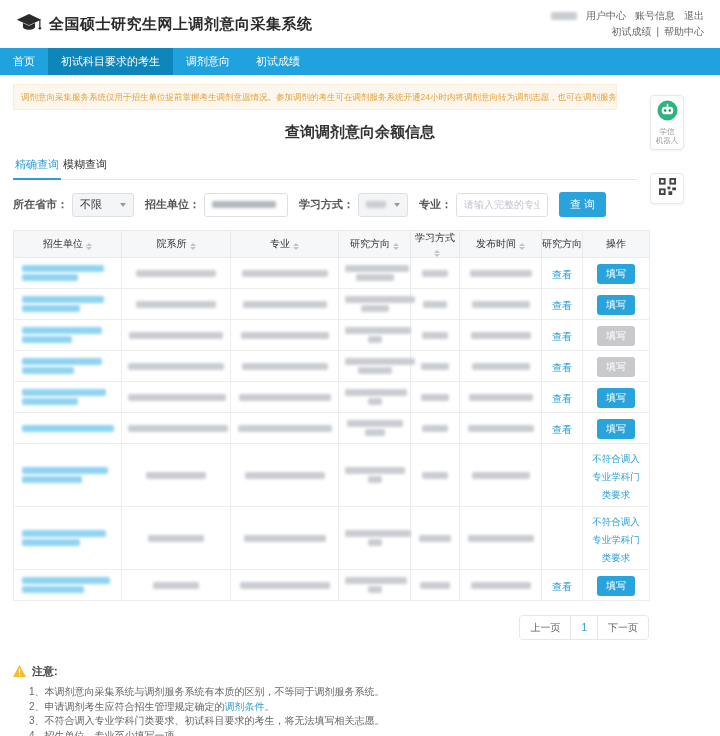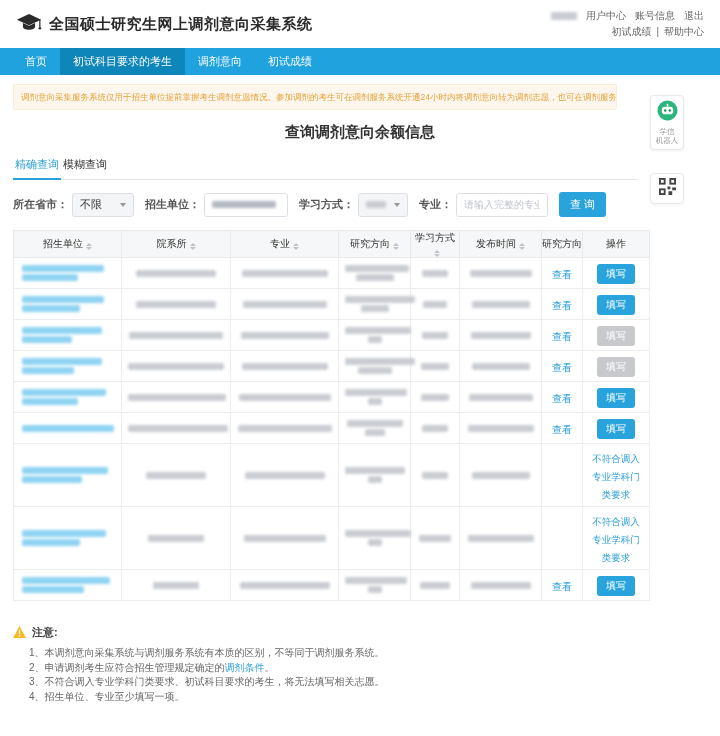--- a/index.html
+++ b/index.html
@@ -12,21 +12,21 @@
   .logo h1{font-size:15px;font-weight:bold;color:#2b2b2b;letter-spacing:.5px;}
   .user-area{font-size:10px;color:#666;text-align:right;line-height:16px;}
   .user-area .row1{display:flex;align-items:center;gap:9px;justify-content:flex-end;}
   .user-area .row2{display:flex;align-items:center;gap:5px;justify-content:flex-end;}
   .user-area a{color:#666;text-decoration:none;cursor:pointer;}
   .redact{display:inline-block;height:8px;border-radius:2px;background:#c9ccd1;filter:blur(1.6px);}
   .redact.blue{background:#8ed3f2;}
   .redact.dark{background:#b4b8bf;}
 
   
-  .navbar{height:27px;background:#1fa2dd;display:flex;align-items:flex-end;padding-left:12px;}
+  .navbar{height:27px;background:#1fa2dd;display:flex;align-items:flex-end;}
   .nav-item{padding:0 13px;line-height:27px;font-size:11px;color:#fff;cursor:pointer;white-space:nowrap;}
   .nav-item.active{background:#0e86ba;}
 
   
   .content{position:relative;padding:0 13px;}
   .notice{margin-top:9px;width:604px;background:#fdf6ec;border:1px solid #faecd8;border-radius:2px;
     color:#e6a23c;font-size:8.5px;line-height:12px;padding:6px 7px;white-space:nowrap;overflow:hidden;}
 
   .float-widget{position:absolute;top:11px;right:36px;width:34px;display:flex;flex-direction:column;gap:23px;}
   .fw-box{background:#fff;border:1px solid #e8e8e8;border-radius:4px;box-shadow:0 1px 3px rgba(0,0,0,.06);
@@ -435,20 +435,27 @@
           </td>
           <td>
             <span class="redact" style="width:60px"></span>
           </td>
           <td><span class="view-link">查看</span></td>
           <td><button class="fill-btn">填写</button></td>
         </tr>
       </tbody>
   </table>
 
+  <div class="pager-wrap">
+    <div class="pager">
+      <button class="pg">上一页</button>
+      <button class="pg current">1</button>
+      <button class="pg">下一页</button>
+    </div>
+  </div>
 
   <div class="notes">
     <div class="notes-head">
       <span>
         <svg width="13" height="12" viewBox="0 0 14 13">
           <path d="M7 0 L14 13 H0 Z" fill="#f7ba2a"></path>
           <rect x="6.3" y="4.2" width="1.4" height="4.2" fill="#fff"></rect>
           <rect x="6.3" y="9.6" width="1.4" height="1.6" fill="#fff"></rect>
         </svg>
       </span>

